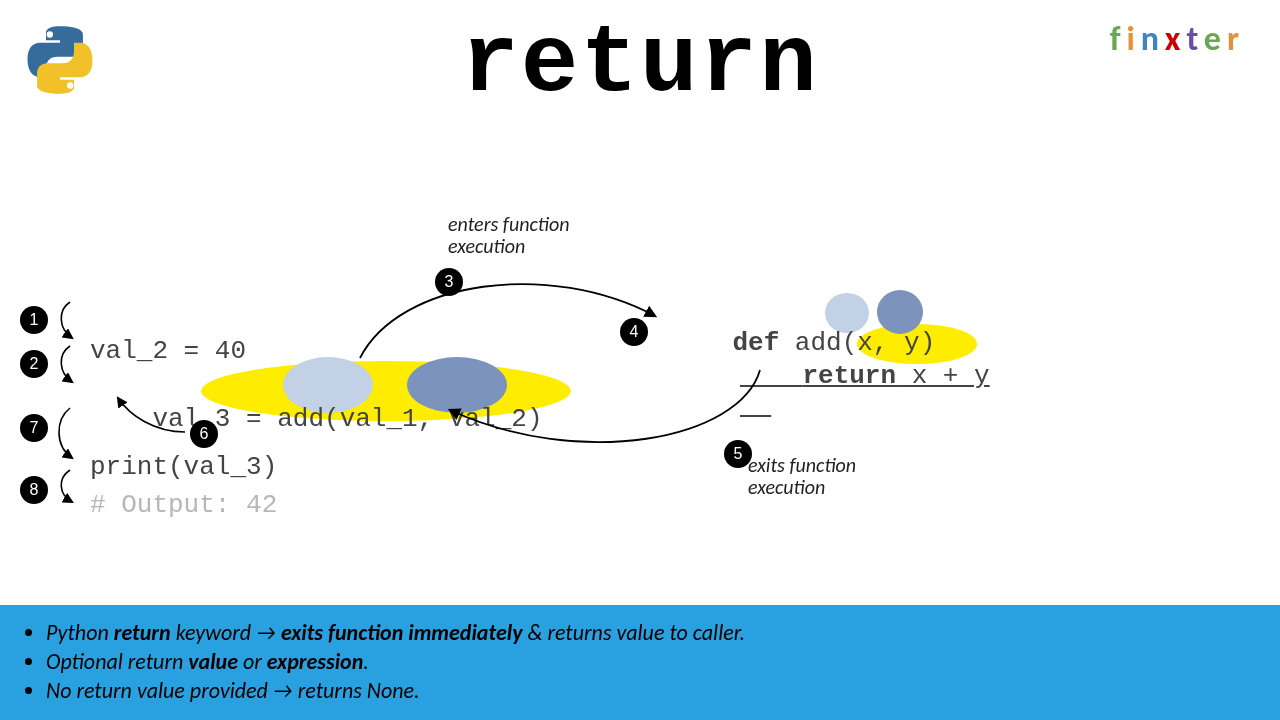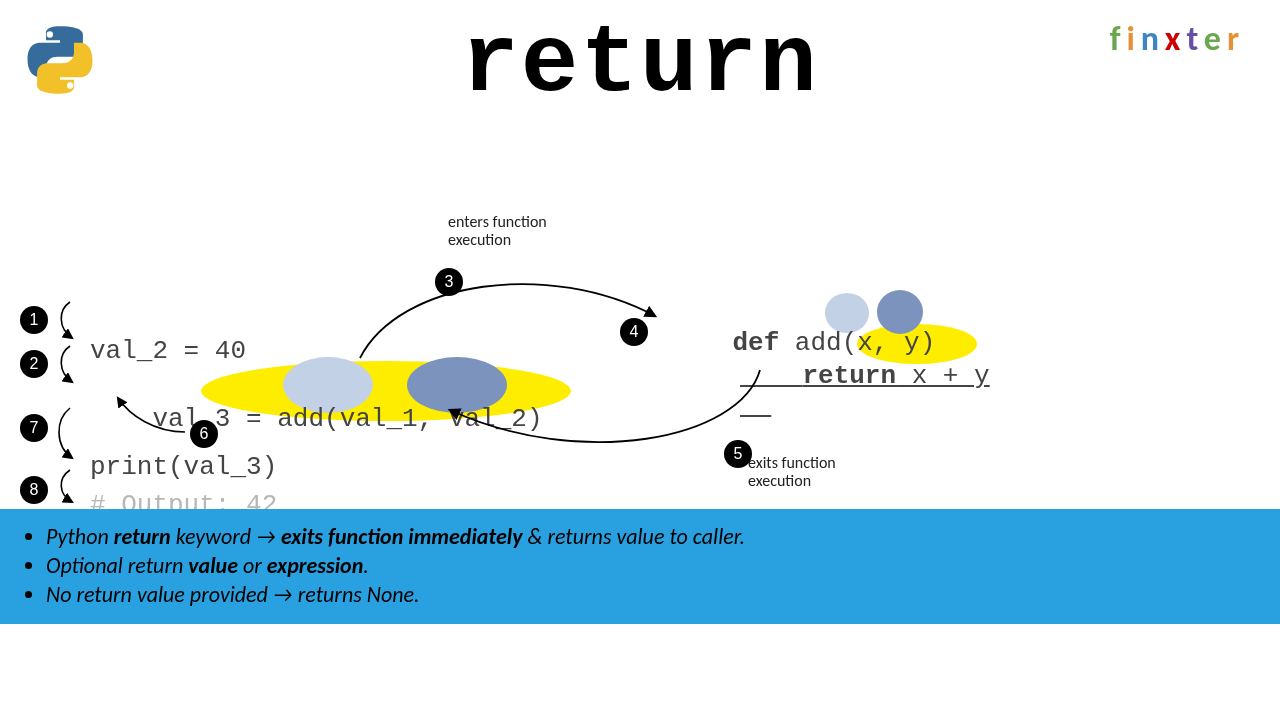--- a/index.html
+++ b/index.html
@@ -7,21 +7,21 @@
     padding: 0;
     width: 1280px;
     height: 720px;
     background: #fff;
     font-family: "Calibri", "Arial", sans-serif;
     overflow: hidden;
   }
   .stage {
     position: relative;
     width: 1280px;
-    height: 624px;
+    height: 720px;
   }
   .title {
     position: absolute;
     left: 0; right: 0; top: 10px;
     text-align: center;
     font-family: "Courier New", monospace;
     font-weight: bold;
     font-size: 96px;
     letter-spacing: 2px;
   }
@@ -63,21 +63,22 @@
     color: #fff;
     font-size: 16px;
     line-height: 28px;
     text-align: center;
     font-family: "Arial", sans-serif;
   }
 
   .annot {
     position: absolute;
     font-family: "Calibri", sans-serif;
-    font-size: 16px;
+    font-style: italic;
+    font-size: 20px;
     color: #222;
     line-height: 1.1;
   }
 
   .footer {
     position: absolute;
     left: 0; right: 0; bottom: 0;
     background: #29a0e0;
     padding: 12px 30px 14px 22px;
     color: #000;

